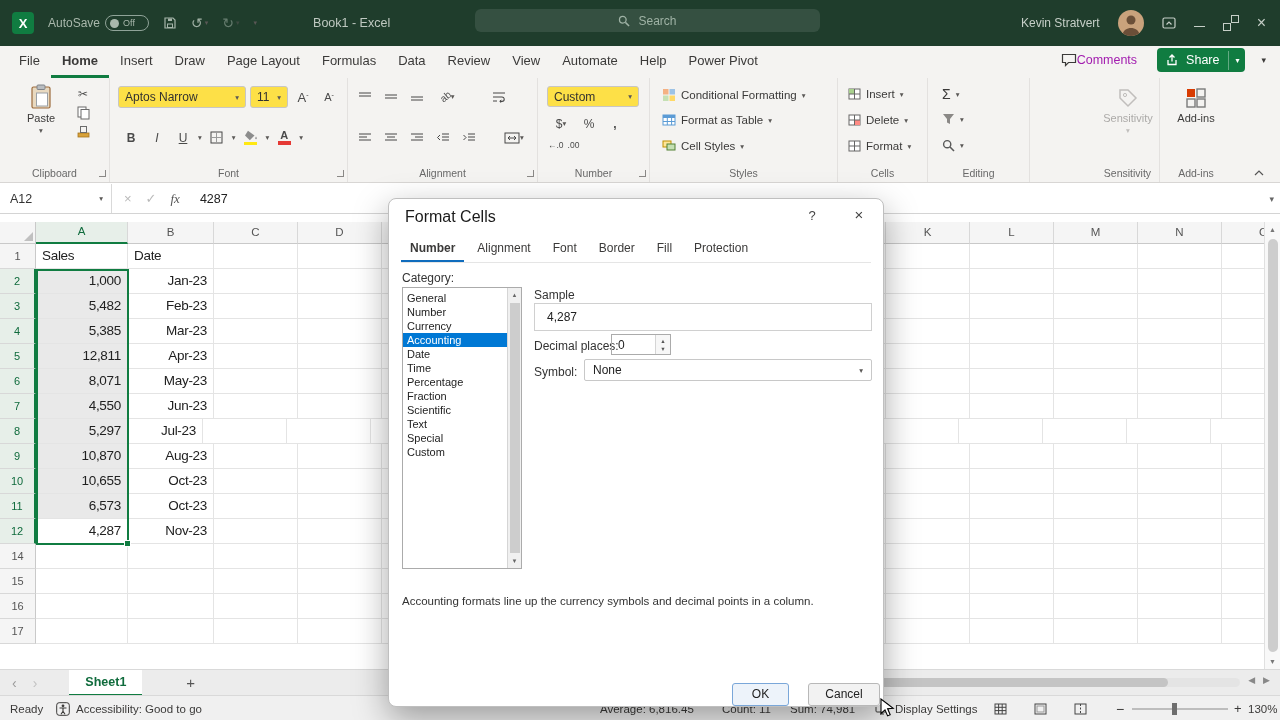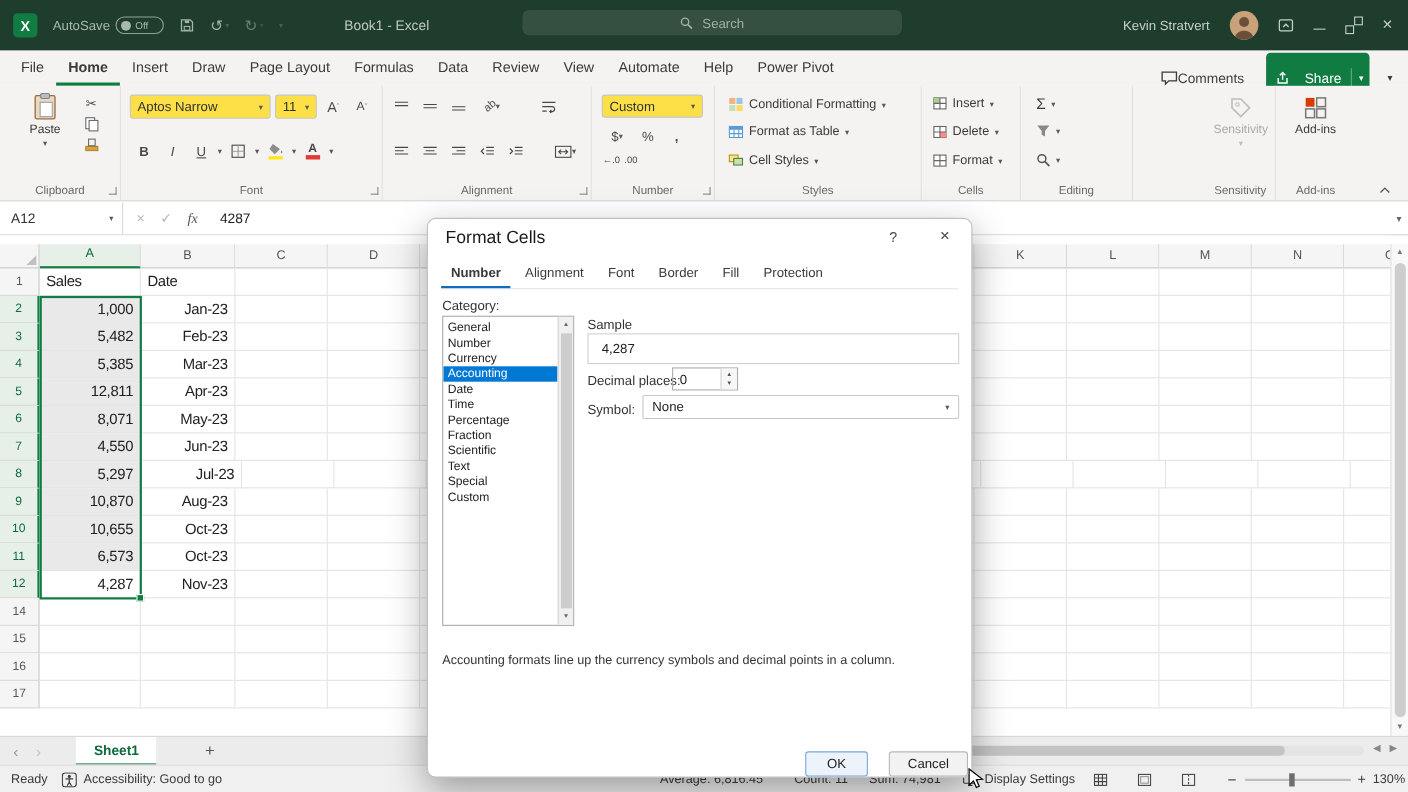--- a/index.html
+++ b/index.html
@@ -23,23 +23,23 @@
 .ic-min{display:inline-block;width:11px;border-top:1.4px solid #C6CFC8}
 .ic-restore{position:relative;width:11px;height:11px}
 .ic-restore i{position:absolute;left:0;bottom:0;width:8px;height:8px;border:1.2px solid #C6CFC8;background:#1F3D2C}
 .ic-restore b{position:absolute;right:0;top:0;width:8px;height:8px;border:1.2px solid #C6CFC8}
 .ic-close{font-size:16px;line-height:1}
 
 #tabrow{position:absolute;left:0;top:46px;width:1280px;height:32px;background:#F4F3F1;display:flex;align-items:flex-end;padding-left:8px}
 .rtab{padding:6px 11px 7px 11px;font-size:13px;color:#3B3A39;border-bottom:3px solid transparent;white-space:nowrap}
 .rtab.active{border-bottom:3px solid #107C41;font-weight:600}
 #tabrow-right{position:absolute;right:10px;top:48px;display:flex;align-items:center;gap:12px}
-#comments-btn{display:flex;align-items:center;font-size:12.5px;color:#404040;padding:4px 8px}
+#comments-btn{display:flex;align-items:center;font-size:12.5px;color:#a21caf;padding:4px 8px}
 #share-btn{display:flex;align-items:center;background:#107C41;border-radius:4px;color:#fff;font-size:12.5px;overflow:hidden}
-#share-btn .main{display:flex;align-items:center;gap:14px;padding:16px 9px}
+#share-btn .main{display:flex;align-items:center;gap:8px;padding:5px 9px}
 #share-btn .drop{padding:5px 6px;border-left:1px solid rgba(255,255,255,.35);font-size:8px}
 #ribbonopts{font-size:9px;color:#3B3A39;padding:4px}
 
 #ribbon{position:absolute;left:0;top:78px;width:1280px;height:105px;background:#F4F3F1;border-bottom:1px solid #D8D6D4}
 .rgroup{position:absolute;top:0;height:104px;border-right:1px solid #E3E1DF}
 .glabel{position:absolute;bottom:3px;left:0;right:0;text-align:center;font-size:10.5px;color:#696969;white-space:nowrap}
 .launcher{position:absolute;right:3px;bottom:5px;width:7px;height:7px;border-right:1.2px solid #8A8886;border-bottom:1.2px solid #8A8886}
 .bigbtn{position:absolute;display:flex;flex-direction:column;align-items:center;gap:2px;font-size:11px;color:#3B3A39;text-align:center}
 .cv{font-size:7.5px;color:#5A5856}
 .mini{display:flex;align-items:center;justify-content:center;width:22px;height:19px;color:#4A4A4A;font-size:12px}
@@ -698,21 +698,21 @@
           <div class="cell" style="width: 84px;"></div>
           <div class="cell" style="width: 84px;"></div>
           <div class="cell" style="width: 84px;"></div>
           <div class="cell" style="width: 84px;"></div>
           <div class="cell" style="width: 84px;"></div>
           <div class="cell" style="width: 84px;"></div>
         </div>
         <div class="grow">
           <div class="rowh hsel">8</div>
           <div class="cell ar selc" style="width: 92px;">5,297</div>
-          <div class="cell ar" style="width: 92px;">Jul-23</div>
+          <div class="cell ar" style="width: 75px;">Jul-23</div>
           <div class="cell" style="width: 84px;"></div>
           <div class="cell" style="width: 84px;"></div>
           <div class="cell" style="width: 84px;"></div>
           <div class="cell" style="width: 84px;"></div>
           <div class="cell" style="width: 84px;"></div>
           <div class="cell" style="width: 84px;"></div>
           <div class="cell" style="width: 84px;"></div>
           <div class="cell" style="width: 84px;"></div>
           <div class="cell" style="width: 84px;"></div>
           <div class="cell" style="width: 84px;"></div>

